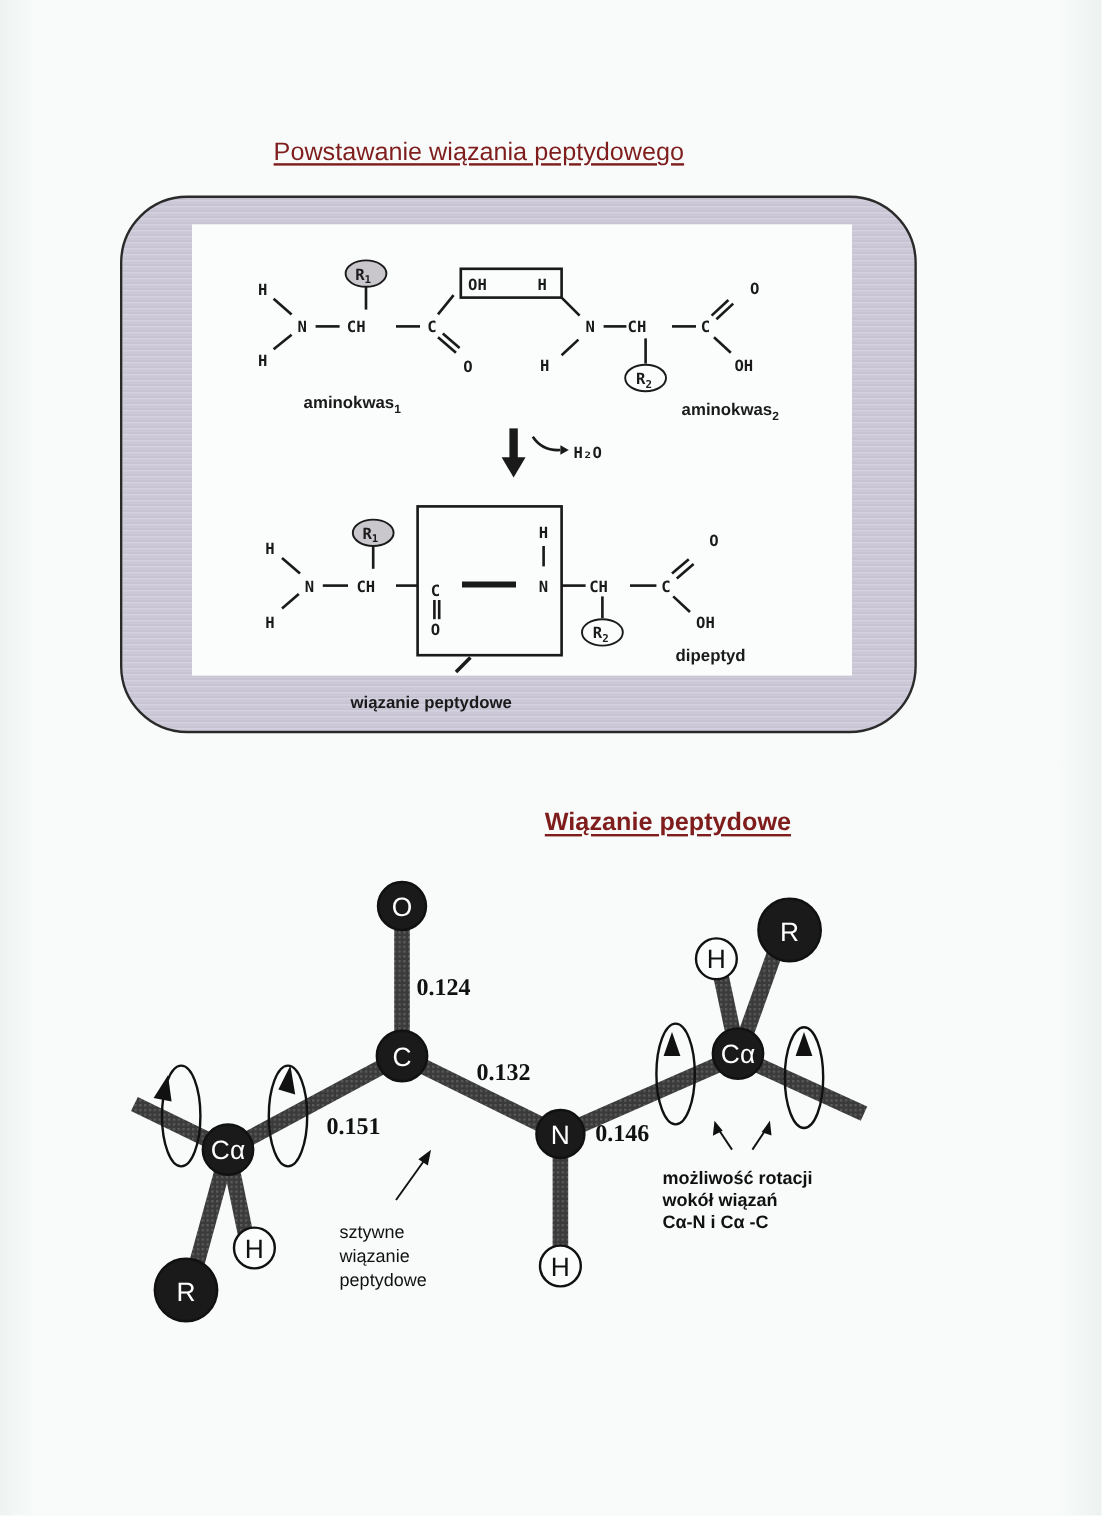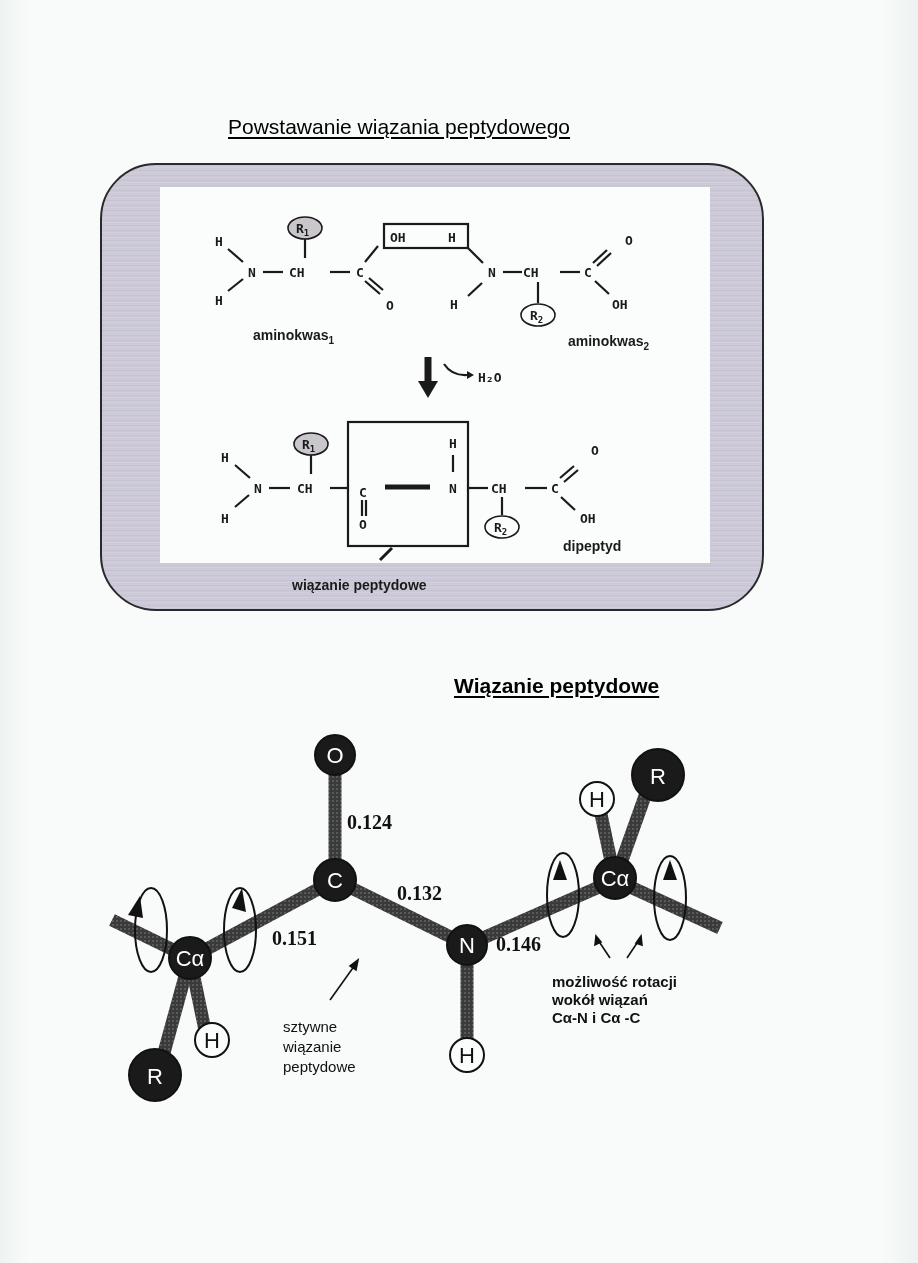--- a/index.html
+++ b/index.html
@@ -4,21 +4,21 @@
 <style>
   html, body { margin: 0; padding: 0; }
   body {
     width: 918px; height: 1263px; position: relative; overflow: hidden;
     background: #f7fbfa;
     font-family: "Liberation Sans", sans-serif; color: #111;
   }
   .page-edge { position: absolute; left: 0; top: 0; width: 918px; height: 1263px;
     background: linear-gradient(90deg, #eef3f2 0, #f8fbfa 30px, #f8fbfa 880px, #edf2f1 918px); }
   .title { position: absolute; font-family: "Liberation Sans", sans-serif; font-weight: normal;
-    text-decoration: underline; text-underline-offset: 3px; color: #000000; white-space: nowrap; }
+    text-decoration: underline; text-underline-offset: 3px; color: #7f1d1d; white-space: nowrap; }
   #t1 { left: 228px; top: 101px; font-size: 21px; }
   #t2 { left: 454px; top: 657px; font-size: 21px; font-weight: bold; }
   .panel { position: absolute; left: 100px; top: 163px; width: 660px; height: 444px;
     border: 2px solid #2a2a2a; border-radius: 56px; overflow: hidden;
     background: repeating-linear-gradient(0deg, #c9c5d6 0, #d5d2df 2px, #c3bfd0 3px, #d2cfdc 5px); }
   .panel-inner { position: absolute; left: 58px; top: 22px; width: 550px; height: 376px; background: #fbfdfc; }
   svg { position: absolute; left: 0; top: 0; }
   .lbl { font-family: "DejaVu Sans Mono", monospace; font-weight: bold; font-size: 13px; fill: #1a1a1a; }
   .name { font-family: "Liberation Sans", sans-serif; font-weight: bold; font-size: 14px; fill: #1a1a1a; }
   .num { font-family: "Liberation Serif", serif; font-weight: bold; font-size: 20px; fill: #111; }

